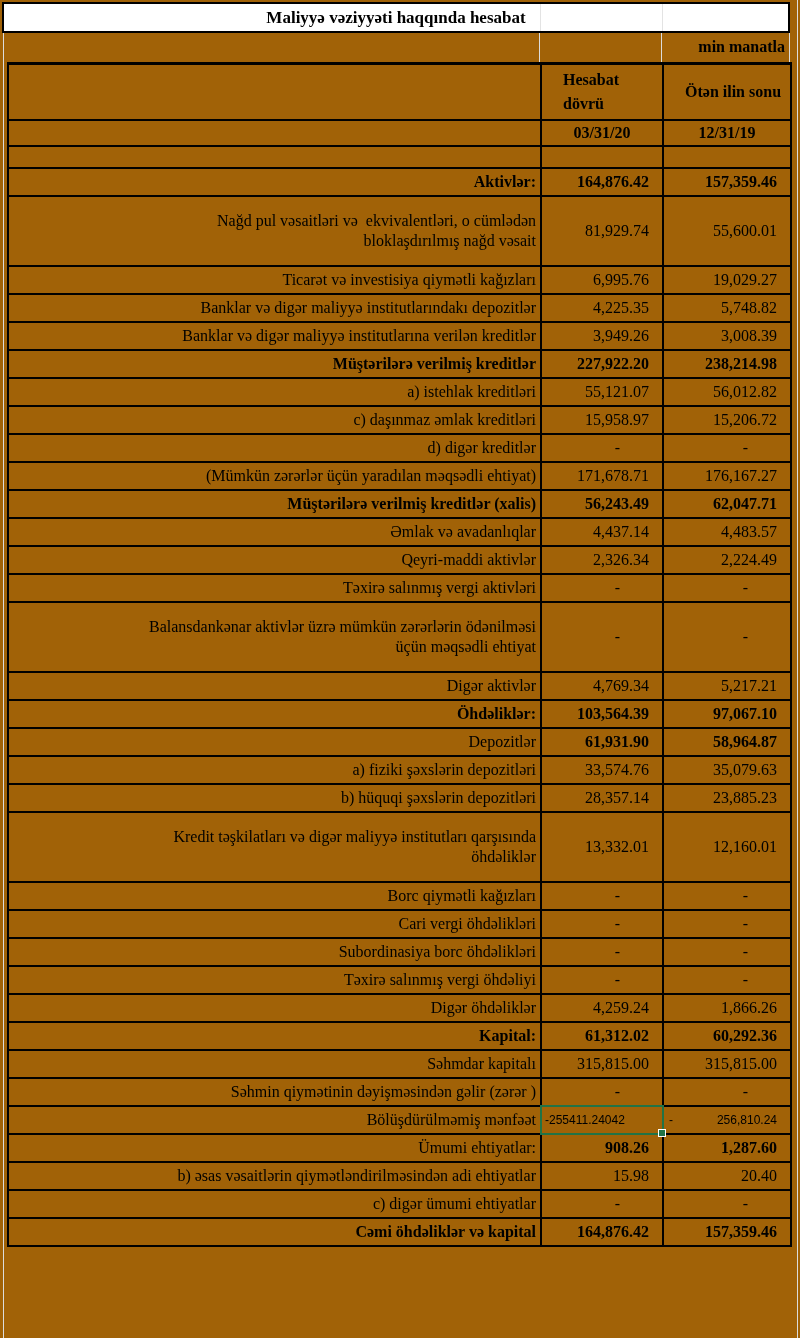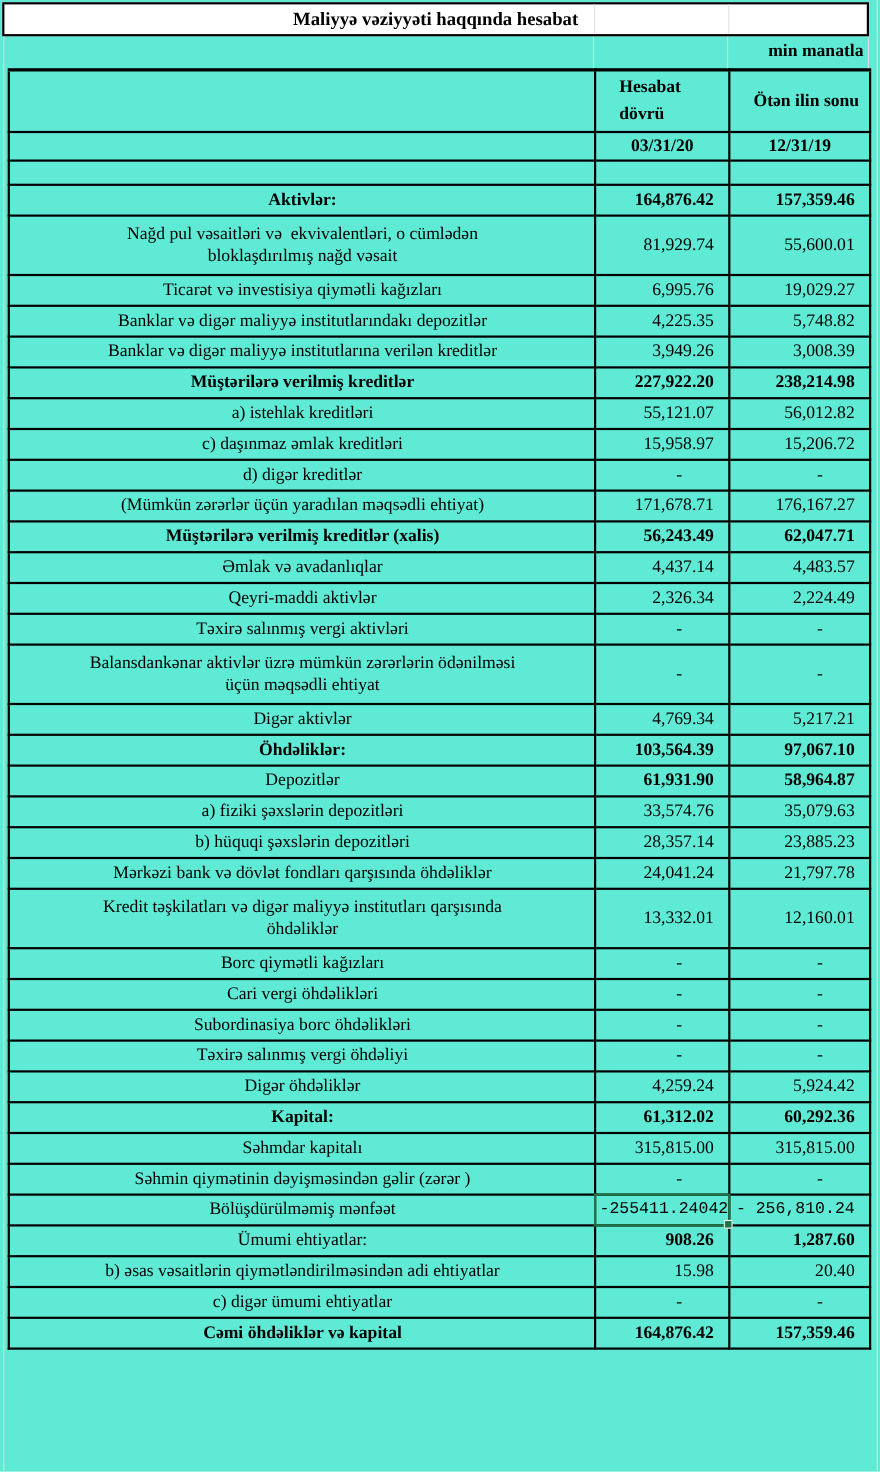--- a/index.html
+++ b/index.html
@@ -1,17 +1,17 @@
 <!DOCTYPE html>
 <html><head>
 <meta charset="utf-8">
 <style>
   html,body{margin:0;padding:0;background:#ffffff;}
   body{width:800px;font-family:"Liberation Serif","DejaVu Serif",serif;color:#000;}
-  .sheet{position:relative;width:800px;height:1338px;background:#5eead4;overflow:hidden;}
+  .sheet{position:relative;width:800px;height:1338px;background:#a16207;overflow:hidden;}
 
   .vline{position:absolute;width:1px;background:#dcdcdc;}
   .vl-a{left:3px;top:33px;height:1305px;}
   .vl-right{left:797px;top:0;height:1338px;}
 
   .titlebar{position:relative;margin:2px 0 0 2px;width:788px;height:31px;box-sizing:border-box;
     border:2px solid #000;display:flex;align-items:center;justify-content:center;
     font-weight:bold;font-size:17px;background:#fff;}
   .tgrid{position:absolute;top:0;bottom:0;width:1px;background:#e3e3e3;}
   .tg1{left:536px;} .tg2{left:658px;}
@@ -21,31 +21,31 @@
     font-weight:bold;font-size:16px;}
   .unitrow > div{box-sizing:border-box;border-right:1px solid #dcdcdc;}
   .u1{width:537px;} .u2{width:122px;}
   .u3{width:128px;text-align:right;padding-right:4px;line-height:28px;}
 
   table.main{margin-left:7px;width:783px;border-collapse:collapse;table-layout:fixed;
     font-size:16px;border:2px solid #000;border-top:3px solid #000;}
   .c-lbl{width:533px;} .c-v1{width:122px;} .c-v2{width:128px;}
   table.main td{border:2px solid #000;vertical-align:middle;}
 
-  tr{height:28px;} tr.tall{height:54px;}
+  tr{height:28px;} tr.tall{height:70px;}
   .hrow{height:56px;} .drow{height:26px;} .erow{height:22px;}
 
-  .lbl{text-align:center;padding:1px 4px 1px 5px;white-space:pre-wrap;line-height:1.25;}
+  .lbl{text-align:right;padding:1px 4px 1px 5px;white-space:pre-wrap;line-height:1.25;}
   .val{text-align:right;padding:1px 13px 1px 2px;}
   .val.dash{padding-right:42px;}
   .b{font-weight:bold;}
   .chdr{font-weight:bold;text-align:left;padding-left:21px;line-height:1.5;}
   .cdate{font-weight:bold;text-align:center;}
 
-  .sans{font-family:Liberation Mono, monospace;font-size:15px;}
+  .sans{font-family:Liberation Sans, sans-serif;font-size:12px;}
   td.selcell{position:relative;text-align:left;padding:1px 1px 1px 3px;}
   .selbox{position:absolute;left:-2px;top:-2px;right:-2px;bottom:-2px;
     border:2px solid #217346;pointer-events:none;z-index:2;}
   .fillhandle{position:absolute;right:-4px;bottom:-4px;width:8px;height:8px;
     background:#217346;border:1px solid #fff;box-sizing:border-box;z-index:3;}
   .negwrap{display:flex;justify-content:space-between;align-items:center;
     padding:0 12px 0 4px;}
 </style>
 </head>
 <body>
@@ -185,25 +185,20 @@
         <tr>
           <td class="lbl">a) fiziki şəxslərin depozitləri</td>
           <td class="val">33,574.76</td>
           <td class="val">35,079.63</td>
         </tr>
         <tr>
           <td class="lbl">b) hüquqi şəxslərin depozitləri</td>
           <td class="val">28,357.14</td>
           <td class="val">23,885.23</td>
         </tr>
-        <tr>
-          <td class="lbl">Mərkəzi bank və dövlət fondları qarşısında öhdəliklər</td>
-          <td class="val">24,041.24</td>
-          <td class="val">21,797.78</td>
-        </tr>
         <tr class="tall">
           <td class="lbl">Kredit təşkilatları və digər maliyyə institutları qarşısında
 öhdəliklər</td>
           <td class="val">13,332.01</td>
           <td class="val">12,160.01</td>
         </tr>
         <tr>
           <td class="lbl">Borc qiymətli kağızları</td>
           <td class="val dash">-</td>
           <td class="val dash">-</td>
@@ -219,21 +214,21 @@
           <td class="val dash">-</td>
         </tr>
         <tr>
           <td class="lbl">Təxirə salınmış vergi öhdəliyi</td>
           <td class="val dash">-</td>
           <td class="val dash">-</td>
         </tr>
         <tr>
           <td class="lbl">Digər öhdəliklər</td>
           <td class="val">4,259.24</td>
-          <td class="val">5,924.42</td>
+          <td class="val">1,866.26</td>
         </tr>
         <tr>
           <td class="lbl b">Kapital:</td>
           <td class="val b">61,312.02</td>
           <td class="val b">60,292.36</td>
         </tr>
         <tr>
           <td class="lbl">Səhmdar kapitalı</td>
           <td class="val">315,815.00</td>
           <td class="val">315,815.00</td>

